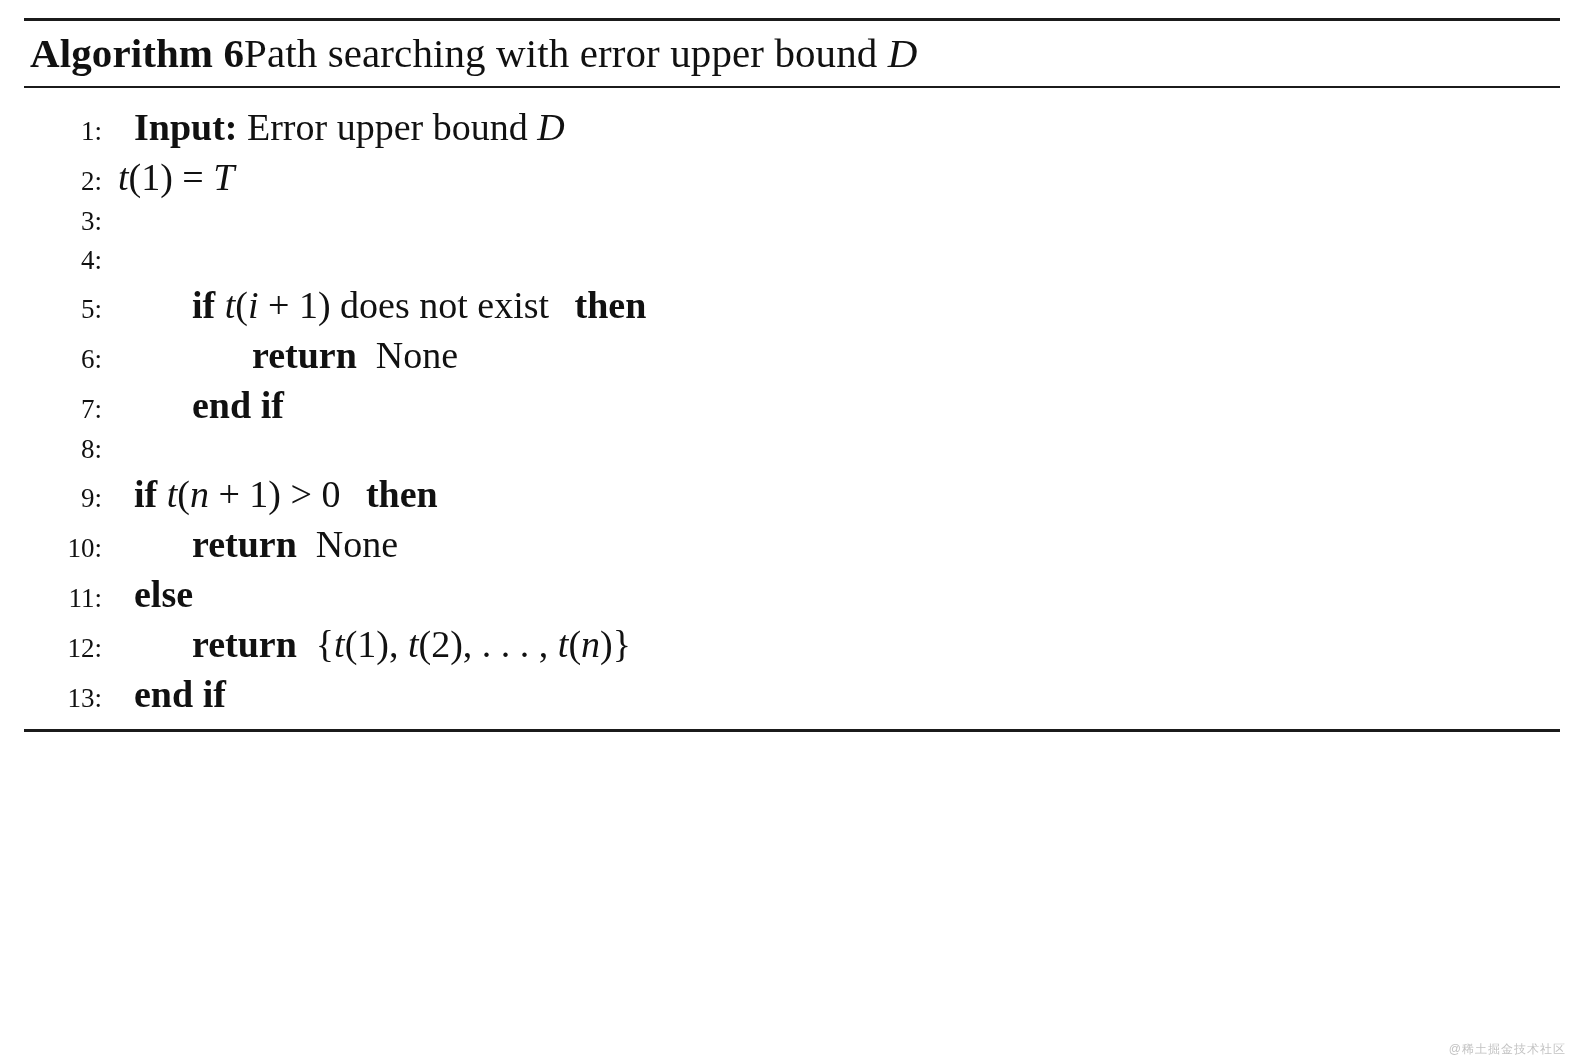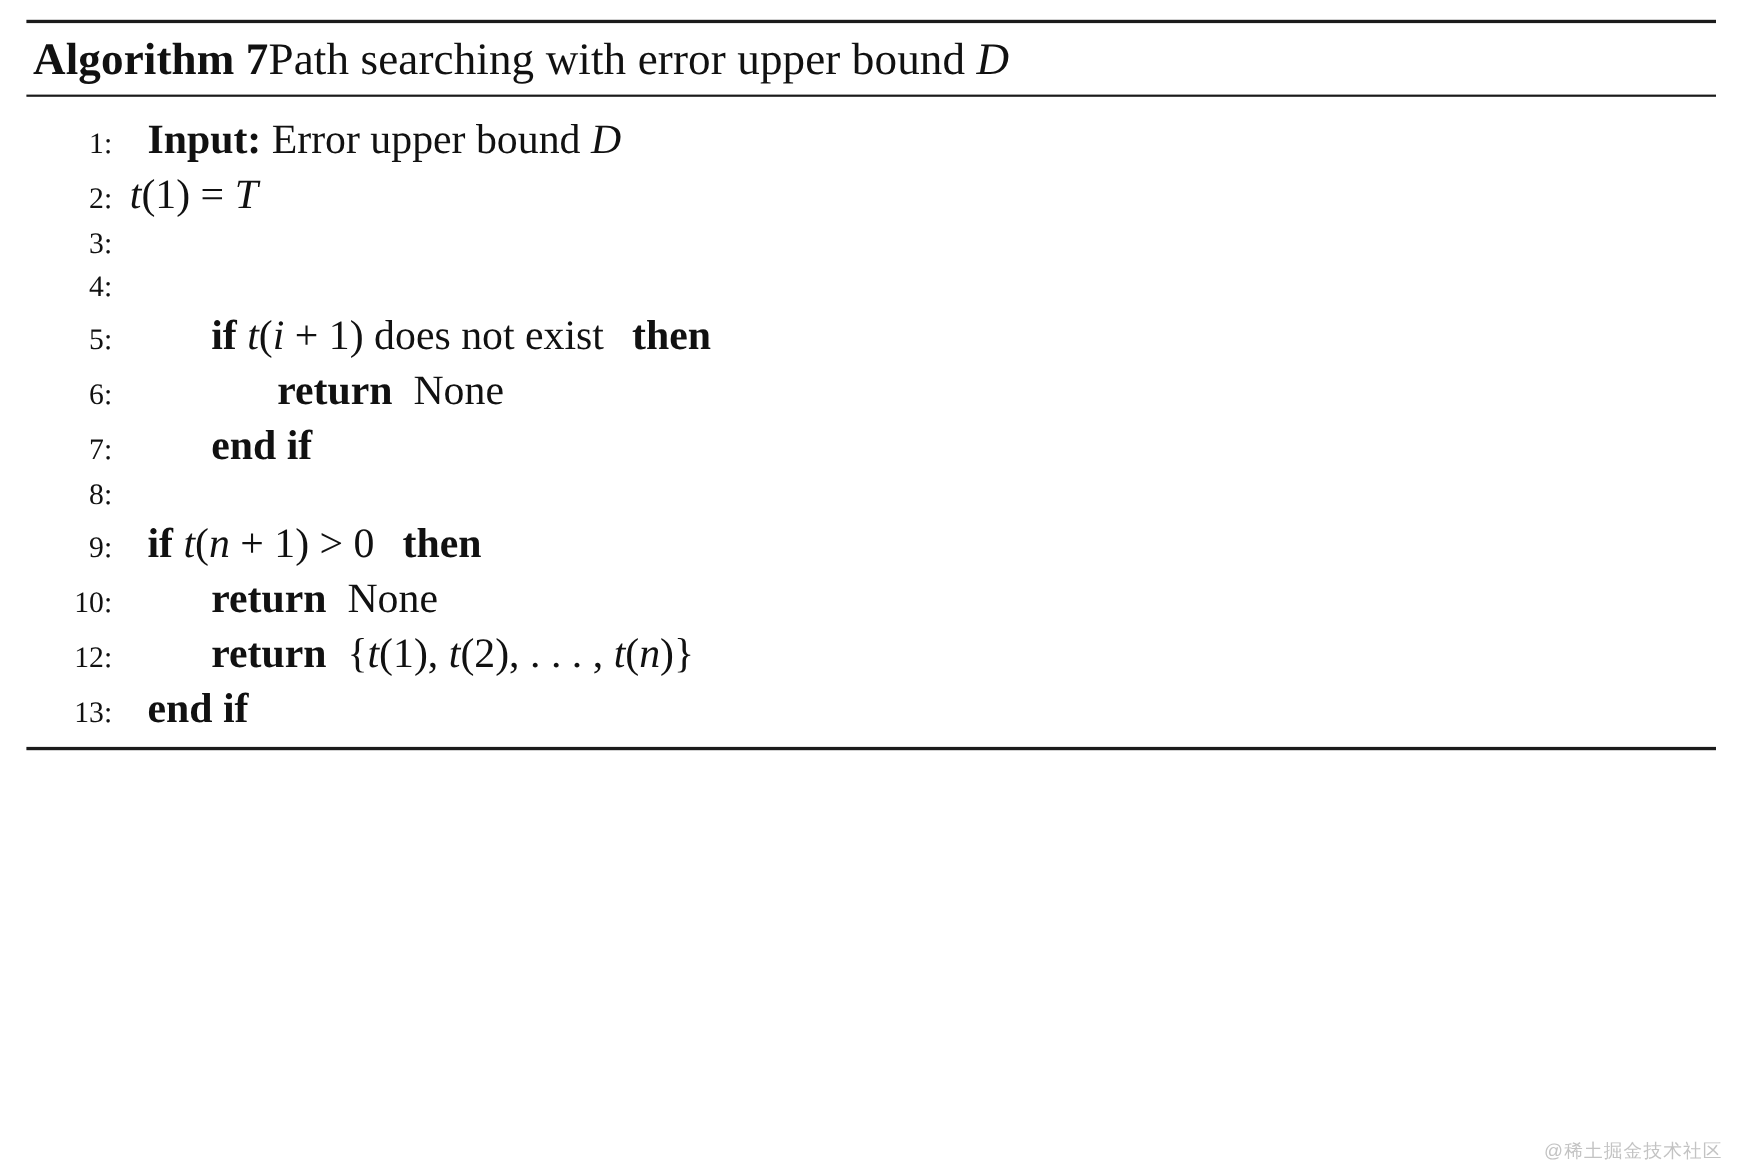--- a/index.html
+++ b/index.html
@@ -78,35 +78,35 @@
     font-weight: bold;
     margin-left: 16px;
   }
   .ind1 { padding-left: 58px; }
   .ind2 { padding-left: 118px; }
 
   .watermark {
     position: absolute;
     right: 18px;
     bottom: 6px;
-    font-size: 17px;
+    font-size: 12px;
     color: #c3c3c3;
     font-family: "Liberation Sans", sans-serif;
     letter-spacing: 1px;
   }
 </style>
 </head>
 <body>
 
 <div class="algorithm">
 
   <div class="rule-top"></div>
 
   <div class="title">
-    <span class="b">Algorithm 7</span><span>Path searching with error upper bound </span><span class="mi">D</span>
+    <span class="b">Algorithm 6</span><span>Path searching with error upper bound </span><span class="mi">D</span>
   </div>
 
   <div class="rule-mid"></div>
 
   <div class="body-lines" id="lines">
       <div class="line">
         <span class="num">1:</span>
         <span class="code"><span class="kw">Input:</span> Error upper bound <span class="mi">D</span></span>
       </div>
       <div class="line">
@@ -136,20 +136,24 @@
       </div>
       <div class="line">
         <span class="num">9:</span>
         <span class="code"><span class="kw">if</span> <span class="mi">t</span>(<span class="mi">n</span> + 1) &gt; 0 <span class="kw">then</span></span>
       </div>
       <div class="line">
         <span class="num">10:</span>
         <span class="code ind1"><span class="kw">return</span>&nbsp; None</span>
       </div>
       <div class="line">
+        <span class="num">11:</span>
+        <span class="code"><span class="kw">else</span></span>
+      </div>
+      <div class="line">
         <span class="num">12:</span>
         <span class="code ind1"><span class="kw">return</span>&nbsp; {<span class="mi">t</span>(1), <span class="mi">t</span>(2), . . . , <span class="mi">t</span>(<span class="mi">n</span>)}</span>
       </div>
       <div class="line">
         <span class="num">13:</span>
         <span class="code"><span class="kw">end if</span></span>
       </div>
     </div>
 
   <div class="rule-bottom"></div>

